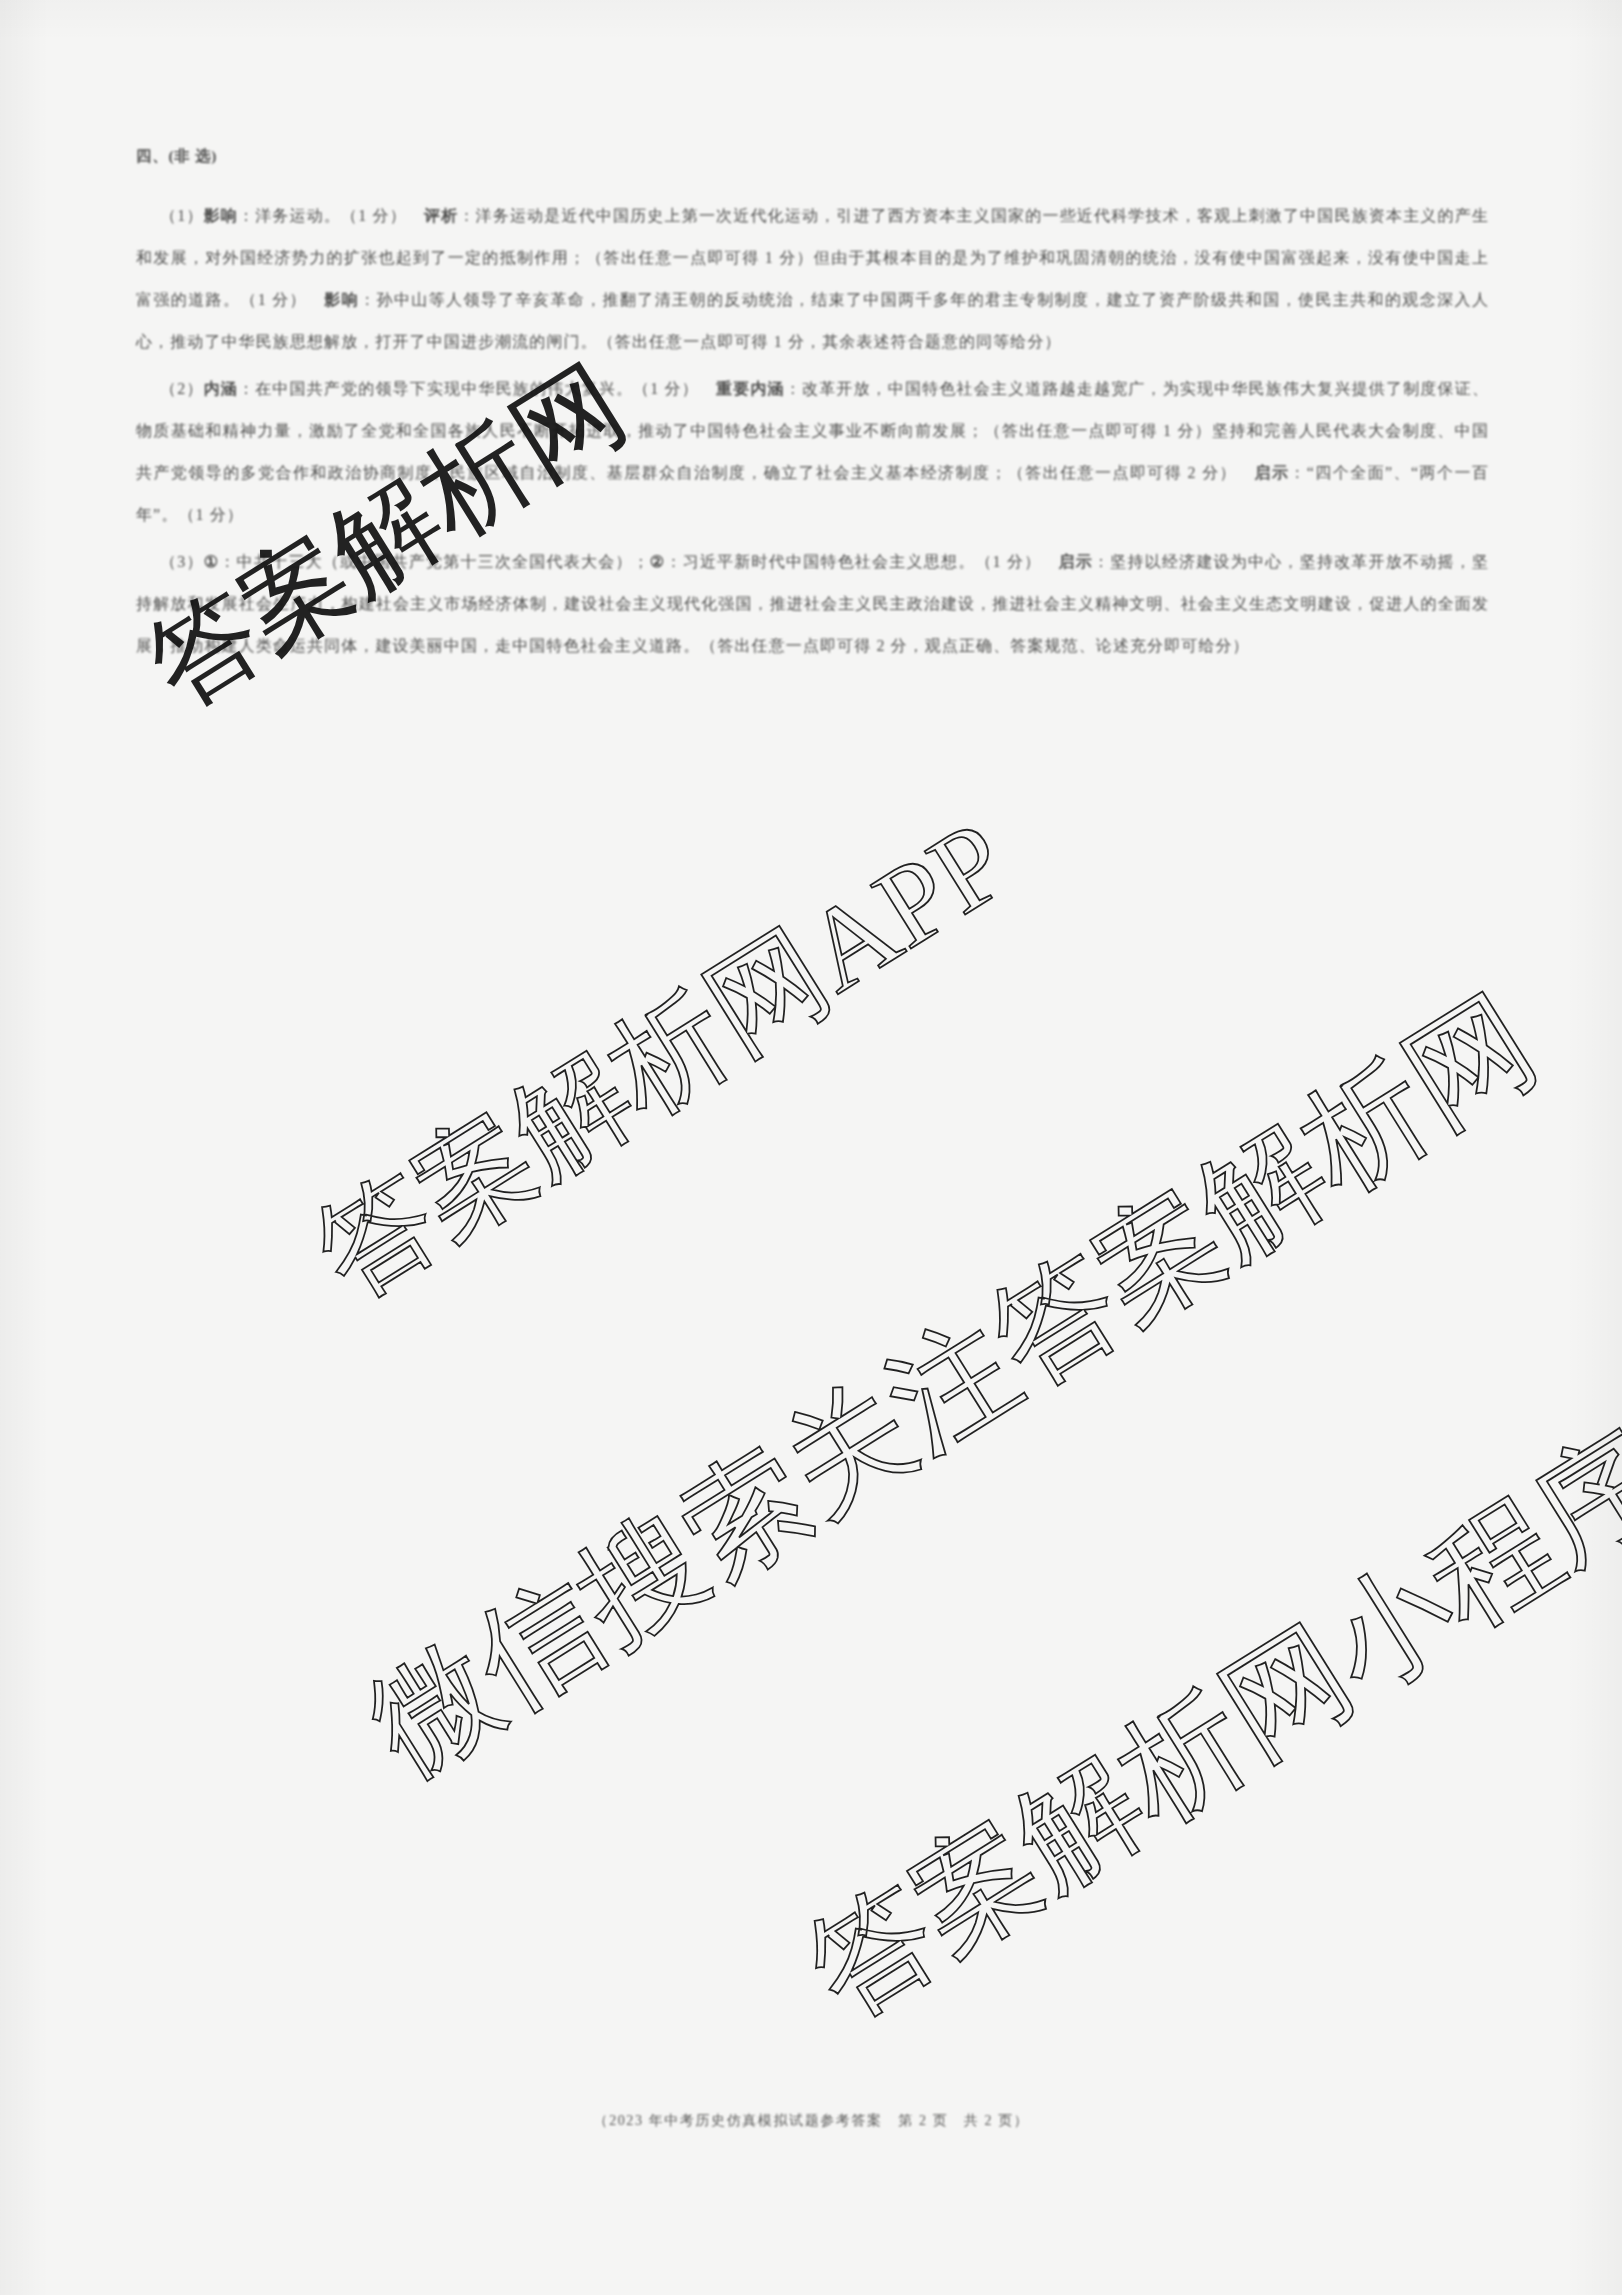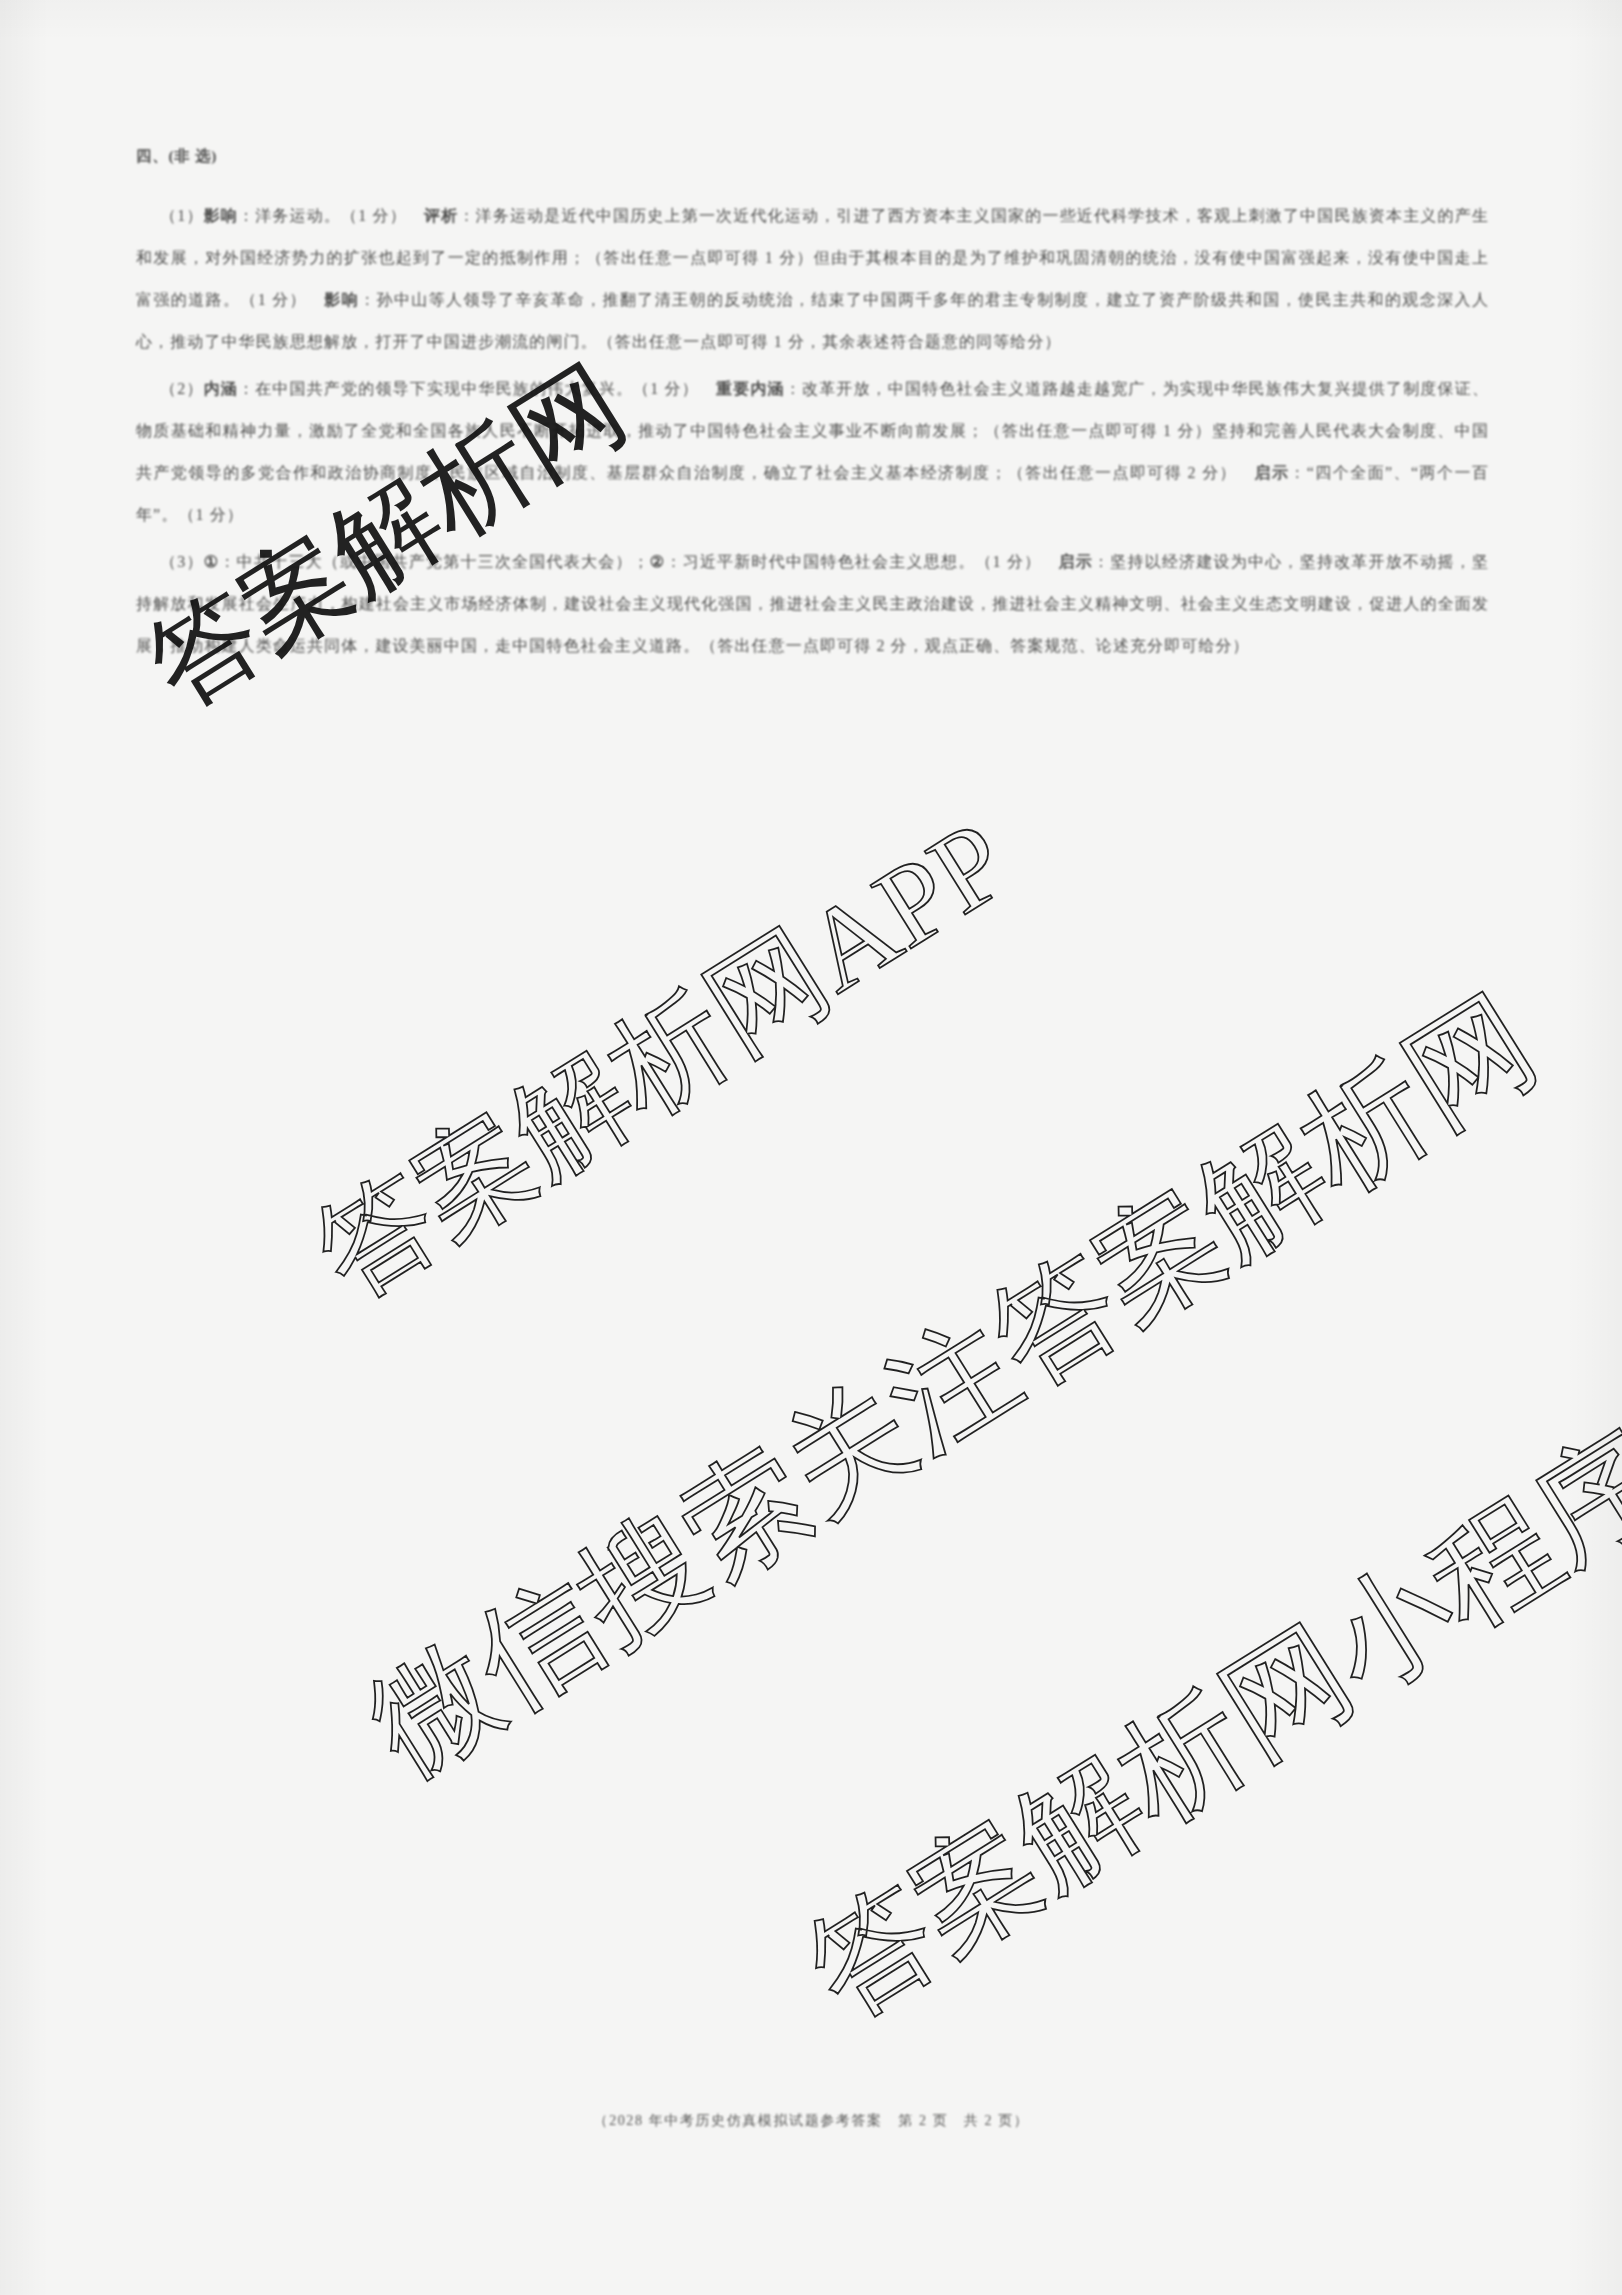--- a/index.html
+++ b/index.html
@@ -126,21 +126,21 @@
 
     <div class="heading-line">四、(非 选)</div>
 
     <p class="para"><span class="indent"></span>（1）<b>影响</b>：洋务运动。（1 分）　<b>评析</b>：洋务运动是近代中国历史上第一次近代化运动，引进了西方资本主义国家的一些近代科学技术，客观上刺激了中国民族资本主义的产生和发展，对外国经济势力的扩张也起到了一定的抵制作用；（答出任意一点即可得 1 分）但由于其根本目的是为了维护和巩固清朝的统治，没有使中国富强起来，没有使中国走上富强的道路。（1 分）　<b>影响</b>：孙中山等人领导了辛亥革命，推翻了清王朝的反动统治，结束了中国两千多年的君主专制制度，建立了资产阶级共和国，使民主共和的观念深入人心，推动了中华民族思想解放，打开了中国进步潮流的闸门。（答出任意一点即可得 1 分，其余表述符合题意的同等给分）</p>
 
     <p class="para"><span class="indent"></span>（2）<b>内涵</b>：在中国共产党的领导下实现中华民族的伟大复兴。（1 分）　<b>重要内涵</b>：改革开放，中国特色社会主义道路越走越宽广，为实现中华民族伟大复兴提供了制度保证、物质基础和精神力量，激励了全党和全国各族人民不断开拓进取，推动了中国特色社会主义事业不断向前发展；（答出任意一点即可得 1 分）坚持和完善人民代表大会制度、中国共产党领导的多党合作和政治协商制度、民族区域自治制度、基层群众自治制度，确立了社会主义基本经济制度；（答出任意一点即可得 2 分）　<b>启示</b>：“四个全面”、“两个一百年”。（1 分）</p>
 
     <p class="para"><span class="indent"></span>（3）<b>①</b>：中共十三大（或中国共产党第十三次全国代表大会）；<b>②</b>：习近平新时代中国特色社会主义思想。（1 分）　<b>启示</b>：坚持以经济建设为中心，坚持改革开放不动摇，坚持解放和发展社会生产力，构建社会主义市场经济体制，建设社会主义现代化强国，推进社会主义民主政治建设，推进社会主义精神文明、社会主义生态文明建设，促进人的全面发展，推动构建人类命运共同体，建设美丽中国，走中国特色社会主义道路。（答出任意一点即可得 2 分，观点正确、答案规范、论述充分即可给分）</p>
   </div>
 
-  <div id="page-footer">（2028 年中考历史仿真模拟试题参考答案　第 2 页　共 2 页）</div>
+  <div id="page-footer">（2023 年中考历史仿真模拟试题参考答案　第 2 页　共 2 页）</div>
 
   <div class="wm" id="wm1">答案解析网</div>
 
   <div class="wm wm-outline" id="wm2">答案解析网APP</div>
 
   <div class="wm wm-outline" id="wm3">微信搜索关注答案解析网</div>
 
   <div class="wm wm-outline" id="wm4">答案解析网小程序</div>
 
 </div>

